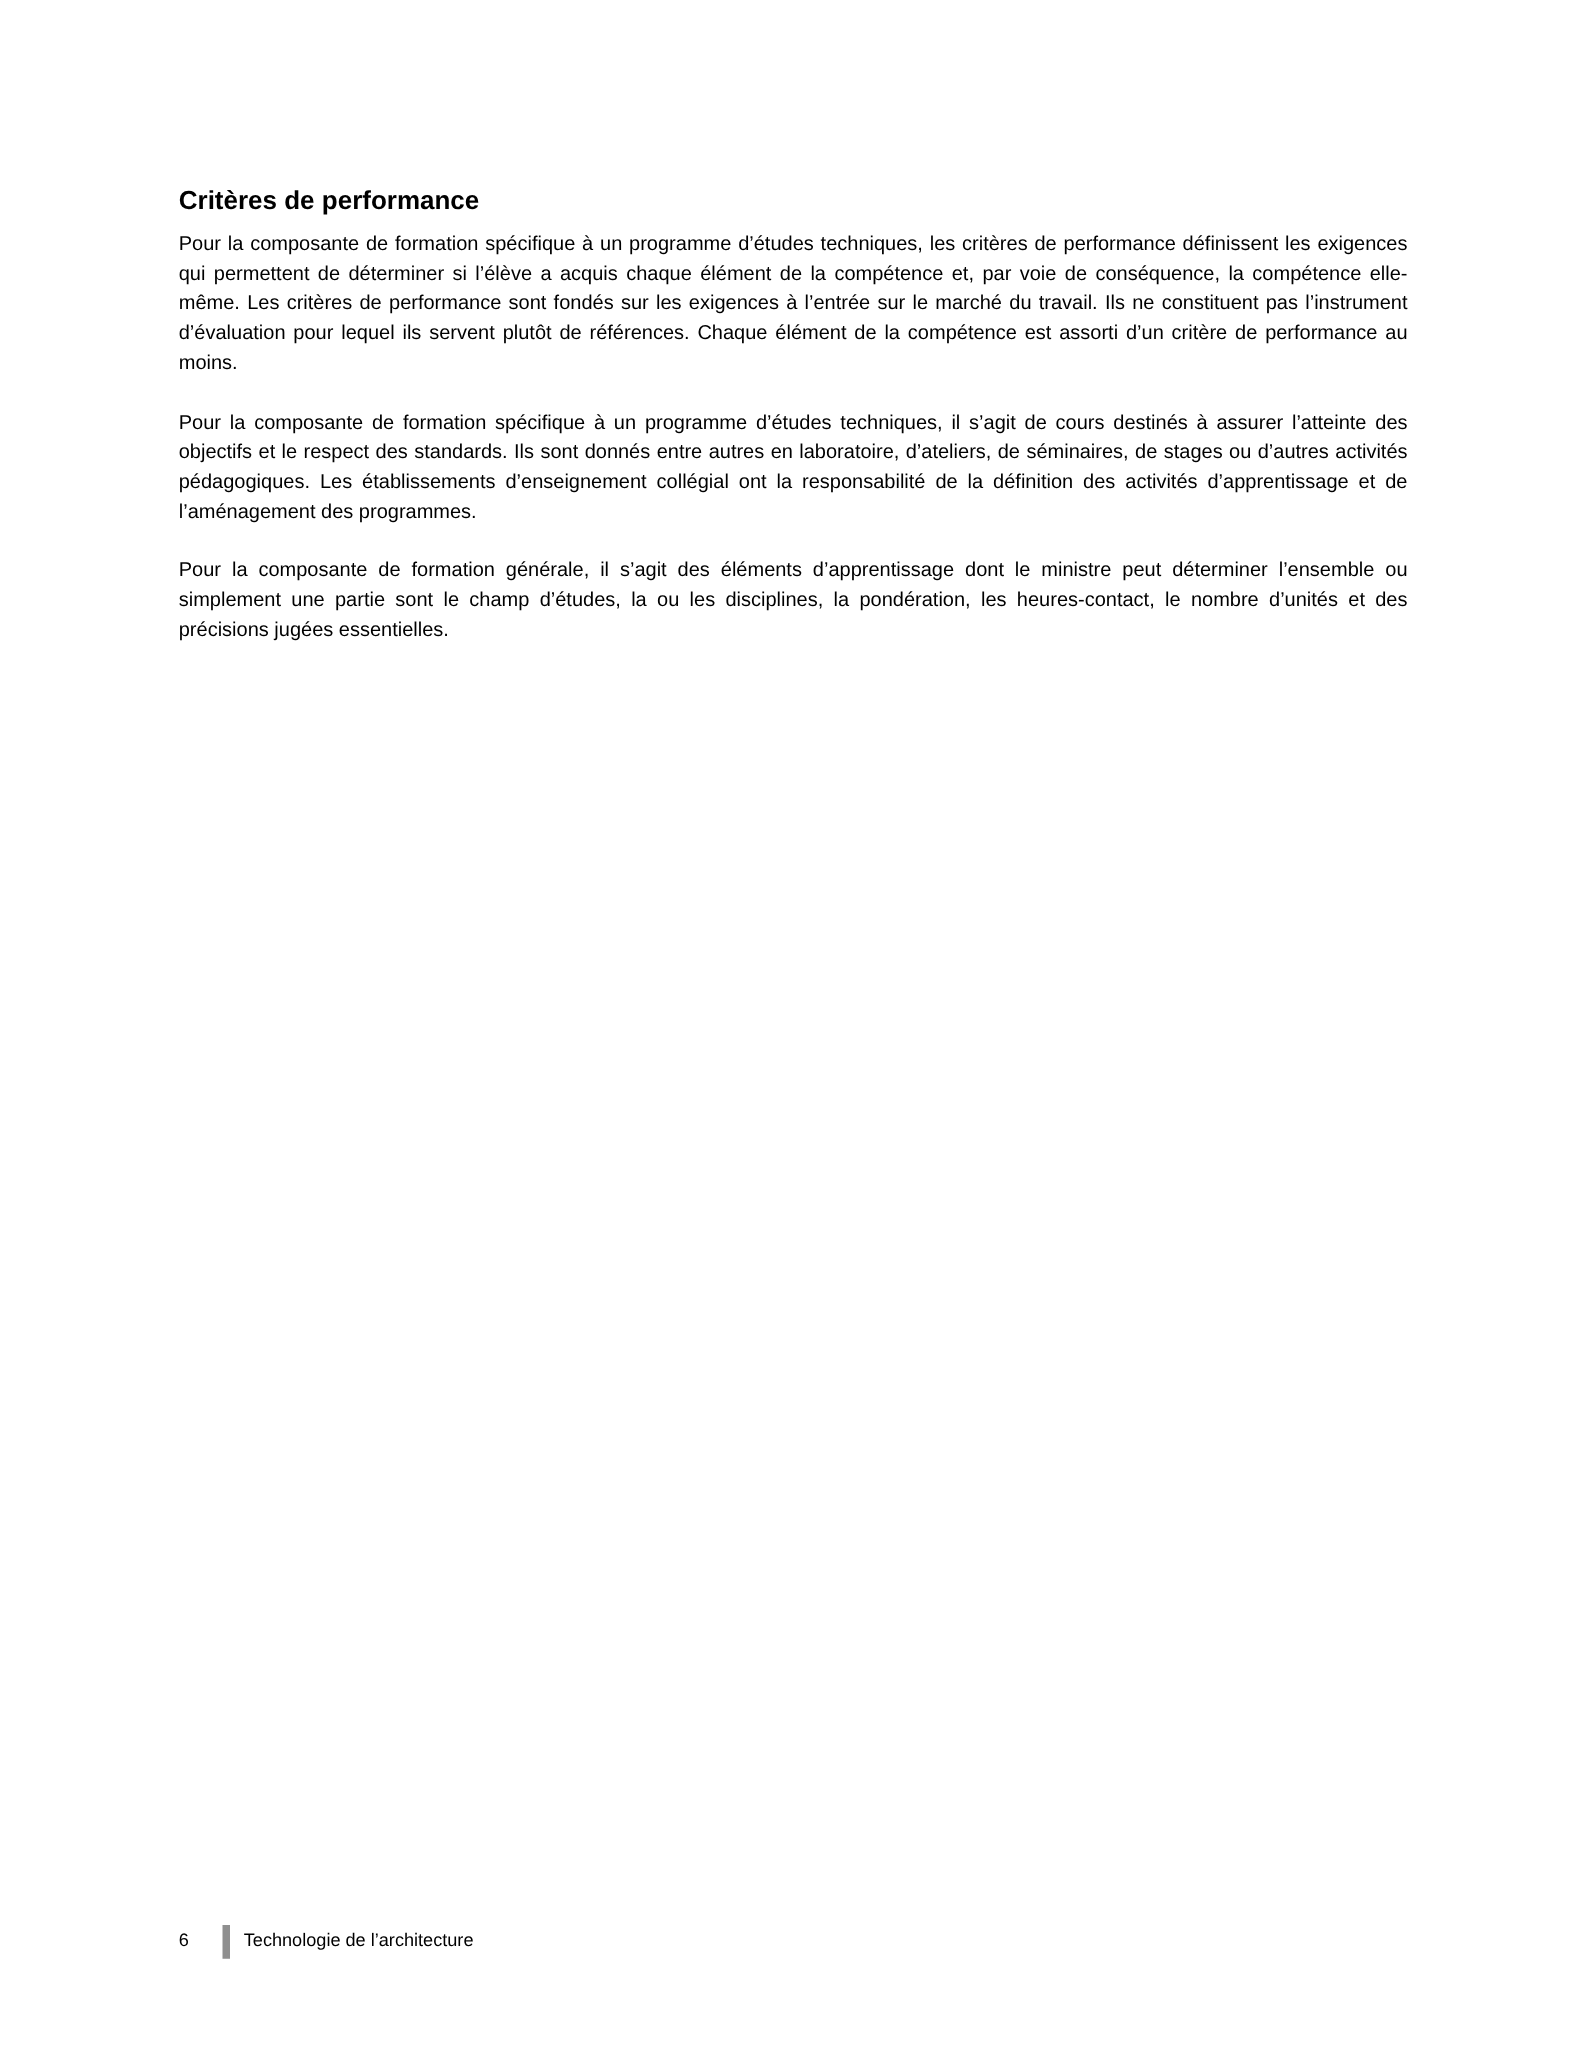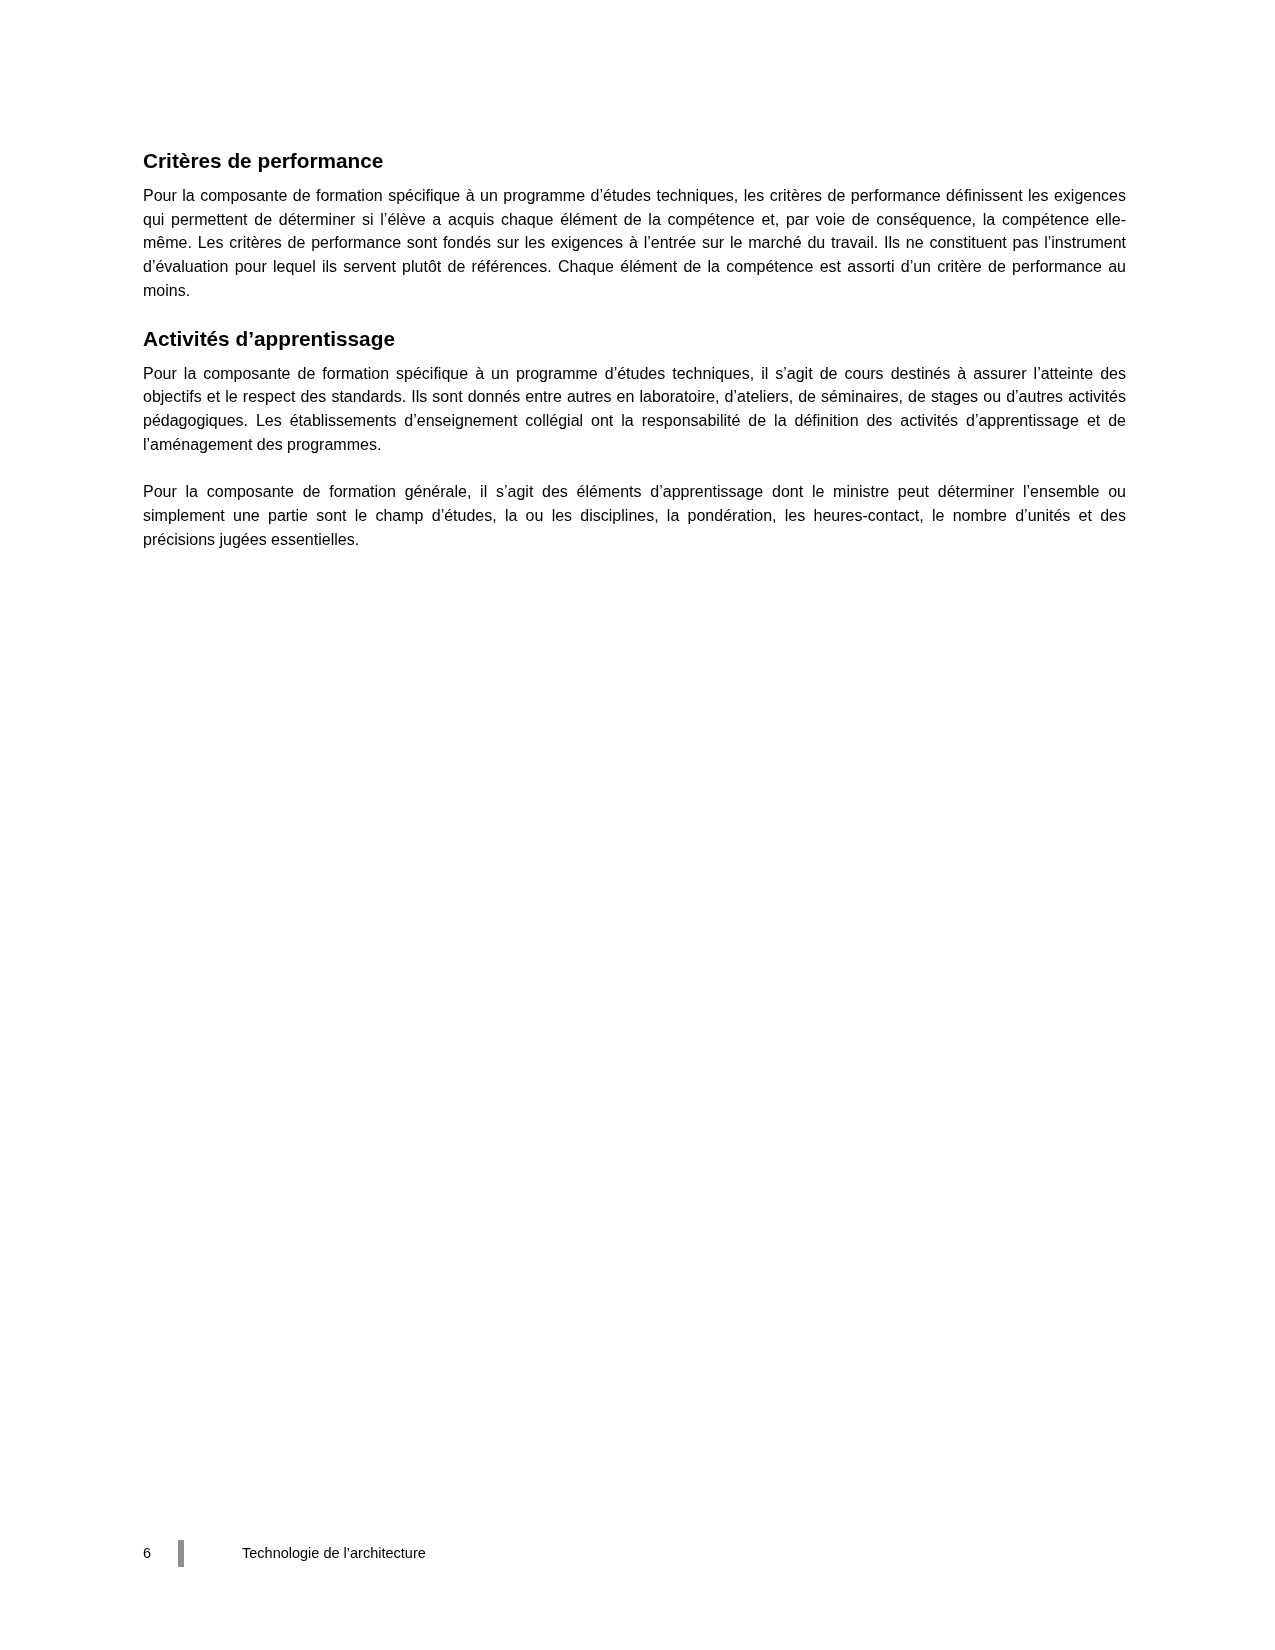--- a/index.html
+++ b/index.html
@@ -54,37 +54,35 @@
     width: 35px;
   }
   .footer-bar {
     display: inline-block;
     width: 6px;
     height: 27px;
     margin-right: 11px;
   }
   .footer-title {
     white-space: nowrap;
-    margin-left: 47px;
   }
 </style>
 </head>
 <body>
 
 <div class="page" style="background: rgb(255, 255, 255); color: rgb(0, 0, 0);">
 
   <main class="content">
 
     <section class="doc-section">
       <h2 class="section-heading">Critères de performance</h2>
       <p class="body-para">Pour la composante de formation spécifique à un programme d’études techniques, les critères de performance définissent les exigences qui permettent de déterminer si l’élève a acquis chaque élément de la compétence et, par voie de conséquence, la compétence elle-même. Les critères de performance sont fondés sur les exigences à l’entrée sur le marché du travail. Ils ne constituent pas l’instrument d’évaluation pour lequel ils servent plutôt de références. Chaque élément de la compétence est assorti d’un critère de performance au moins.</p>
     </section>
 
     <section class="doc-section section-gap">
-      <h2 class="section-heading">Activités d’apprentissage</h2>
       <p class="body-para">Pour la composante de formation spécifique à un programme d’études techniques, il s’agit de cours destinés à assurer l’atteinte des objectifs et le respect des standards. Ils sont donnés entre autres en laboratoire, d’ateliers, de séminaires, de stages ou d’autres activités pédagogiques. Les établissements d’enseignement collégial ont la responsabilité de la définition des activités d’apprentissage et de l’aménagement des programmes.</p>
       <p class="body-para">Pour la composante de formation générale, il s’agit des éléments d’apprentissage dont le ministre peut déterminer l’ensemble ou simplement une partie sont le champ d’études, la ou les disciplines, la pondération, les heures-contact, le nombre d’unités et des précisions jugées essentielles.</p>
     </section>
 
   </main>
 
   <footer class="footer">
     <span class="page-number">6</span>
     <span class="footer-bar" style="background: rgb(143, 143, 143);"></span>
     <span class="footer-title">Technologie de l’architecture</span>

